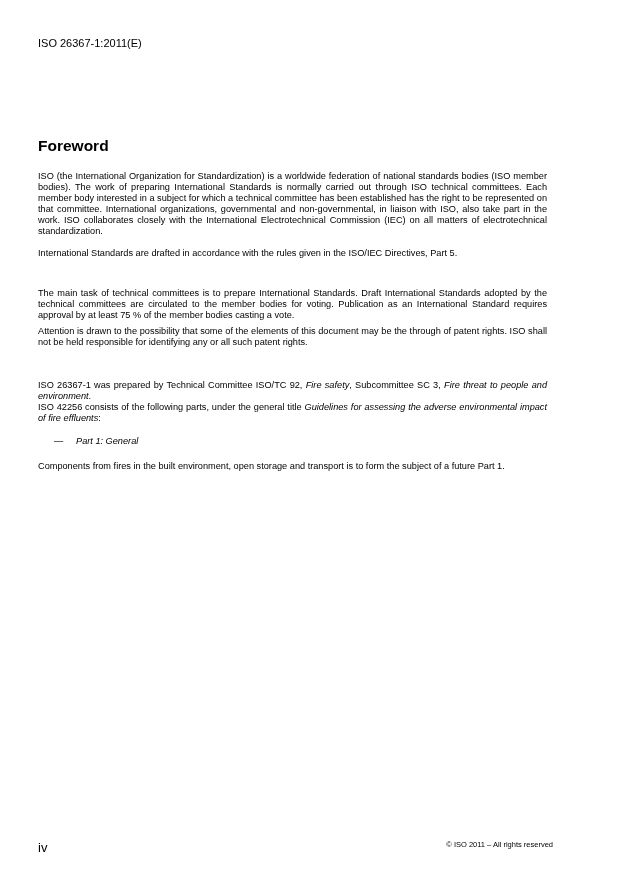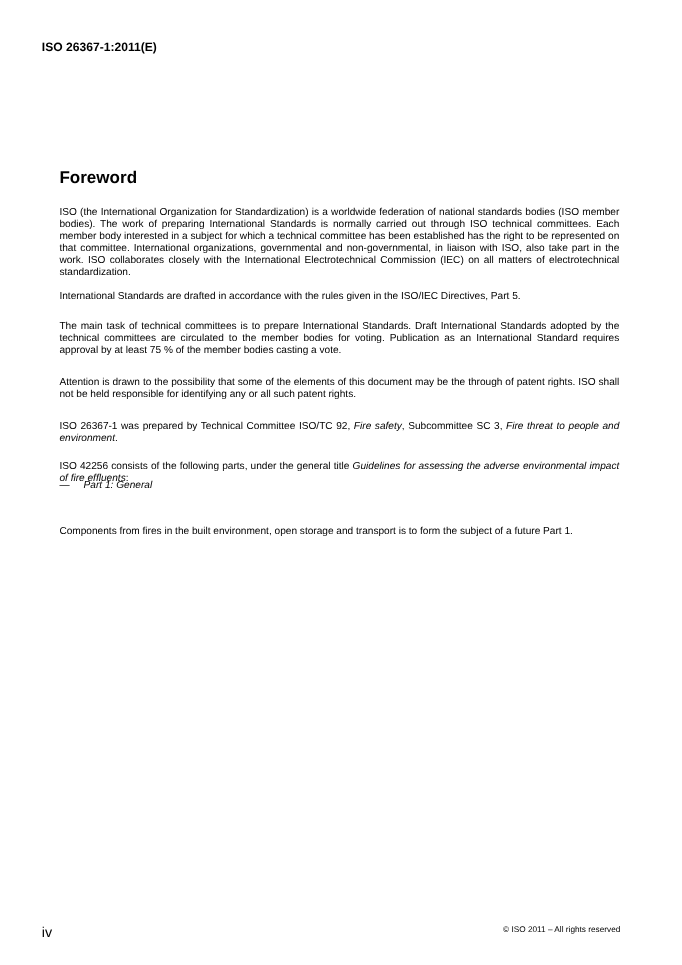--- a/index.html
+++ b/index.html
@@ -1,43 +1,43 @@
 <!DOCTYPE html>
 <html><head>
   <meta charset="utf-8">
   <style>
     html, body { margin: 0; padding: 0; background: #ffffff; }
     body { width: 620px; height: 877px; position: relative; overflow: hidden;
            font-family: "Liberation Sans", sans-serif; color: #000; }
-    .header { position: absolute; left: 38px; top: 37px; font-size: 11px; font-weight: bold; }
-    .title { position: absolute; left: 38px; top: 137px; font-size: 15.5px; font-weight: bold; margin: 16px; }
+    .header { position: absolute; left: 38px; top: 37px; font-size: 11px; font-weight: normal; }
+    .title { position: absolute; left: 38px; top: 137px; font-size: 15.5px; font-weight: bold; margin: 0; }
     .body-text { position: absolute; left: 38px; width: 509px; font-size: 9.2px; line-height: 11.1px;
-                 text-align: justify; margin: 16px; }
+                 text-align: justify; margin: 0; }
     .body-text i { font-style: italic; }
     .footer-left { position: absolute; left: 38px; top: 840px; font-size: 13px; }
-    .footer-right { position: absolute; right: 56px; top: 840px; font-size: 7.5px; }
+    .footer-right { position: absolute; right: 67px; top: 840px; font-size: 7.5px; }
     .dash-item { position: absolute; left: 54px; top: 436px; font-size: 9.2px; }
     .dash-item .dash { display: inline-block; width: 22px; }
   </style>
 </head>
 <body>
 
 <div class="header">ISO 26367-1:2011(E)</div>
 
 <h1 class="title">Foreword</h1>
 
 <p class="body-text" style="top:171px">ISO (the International Organization for Standardization) is a worldwide federation of national standards bodies (ISO member bodies). The work of preparing International Standards is normally carried out through ISO technical committees. Each member body interested in a subject for which a technical committee has been established has the right to be represented on that committee. International organizations, governmental and non-governmental, in liaison with ISO, also take part in the work. ISO collaborates closely with the International Electrotechnical Commission (IEC) on all matters of electrotechnical standardization.</p>
 
 <p class="body-text" style="top:248px">International Standards are drafted in accordance with the rules given in the ISO/IEC Directives, Part 5.</p>
 
-<p class="body-text" style="top:275px">The main task of technical committees is to prepare International Standards. Draft International Standards adopted by the technical committees are circulated to the member bodies for voting. Publication as an International Standard requires approval by at least 75 % of the member bodies casting a vote.</p>
+<p class="body-text" style="top:288px">The main task of technical committees is to prepare International Standards. Draft International Standards adopted by the technical committees are circulated to the member bodies for voting. Publication as an International Standard requires approval by at least 75 % of the member bodies casting a vote.</p>
 
 <p class="body-text" style="top:326px">Attention is drawn to the possibility that some of the elements of this document may be the through of patent rights. ISO shall not be held responsible for identifying any or all such patent rights.</p>
 
-<p class="body-text" style="top:366px"><span>ISO 26367-1 was prepared by Technical Committee ISO/TC 92, </span><i>Fire safety</i><span>, Subcommittee SC 3, </span><i>Fire threat to people and environment</i><span>.</span></p>
+<p class="body-text" style="top:380px"><span>ISO 26367-1 was prepared by Technical Committee ISO/TC 92, </span><i>Fire safety</i><span>, Subcommittee SC 3, </span><i>Fire threat to people and environment</i><span>.</span></p>
 
 <p class="body-text" style="top:402px"><span>ISO 42256 consists of the following parts, under the general title </span><i>Guidelines for assessing the adverse environmental impact of fire effluents</i><span>:</span></p>
 
 <div class="dash-item"><span class="dash">—</span><i>Part 1: General</i></div>
 
 <p class="body-text" style="top:461px">Components from fires in the built environment, open storage and transport is to form the subject of a future Part 1.</p>
 
 <div class="footer-left">iv</div>
 <div class="footer-right">© ISO 2011 – All rights reserved</div>
 

